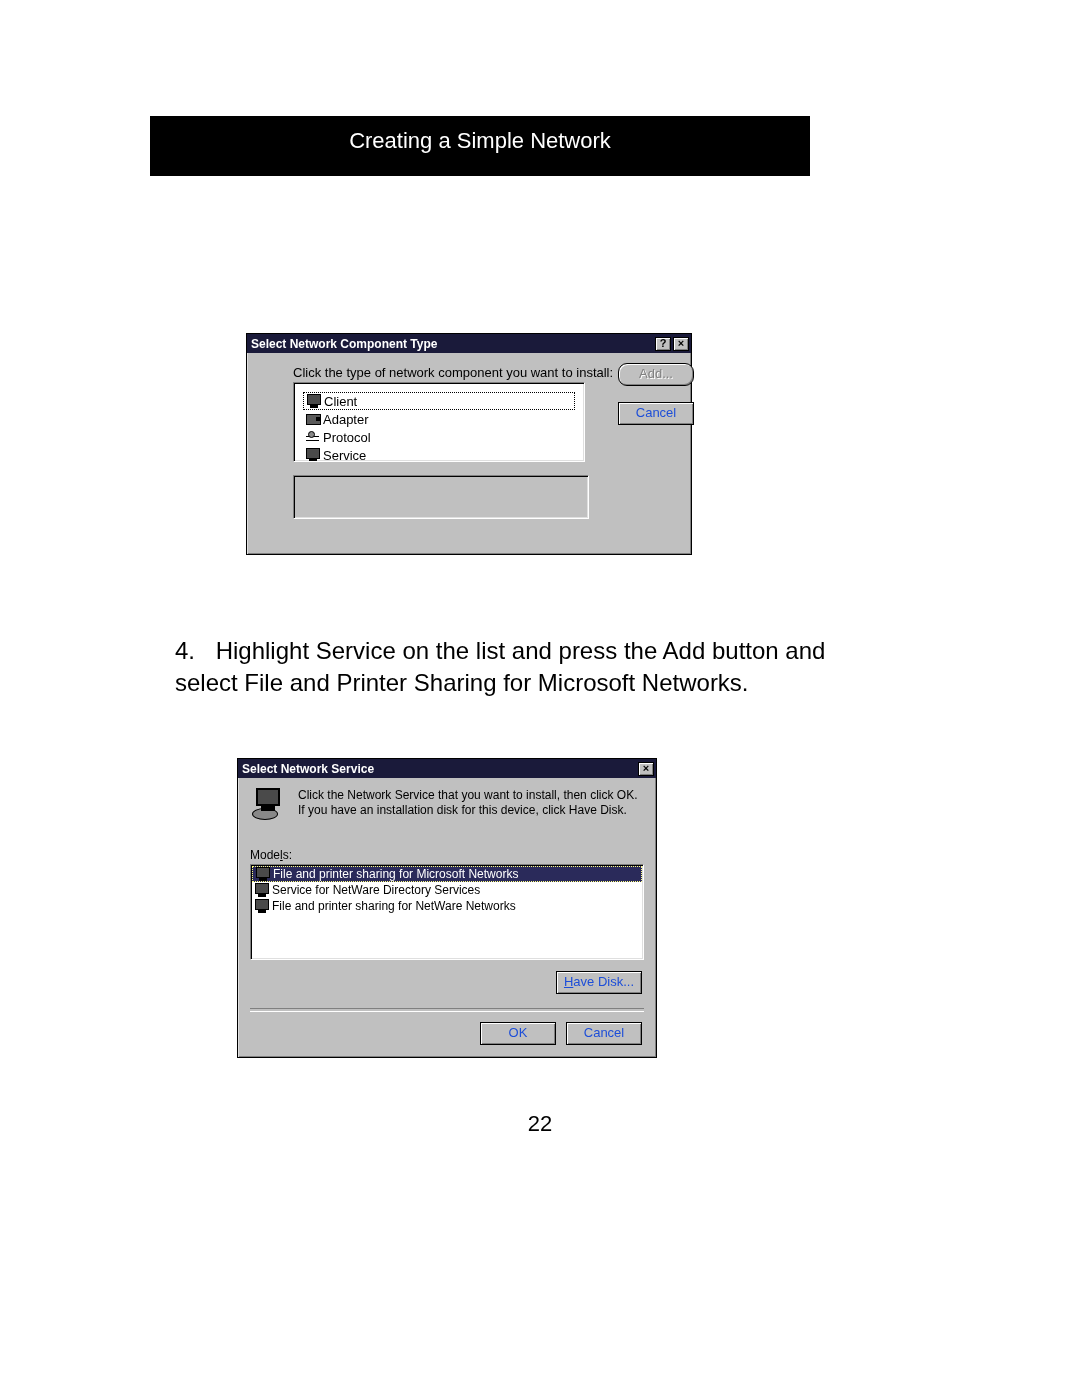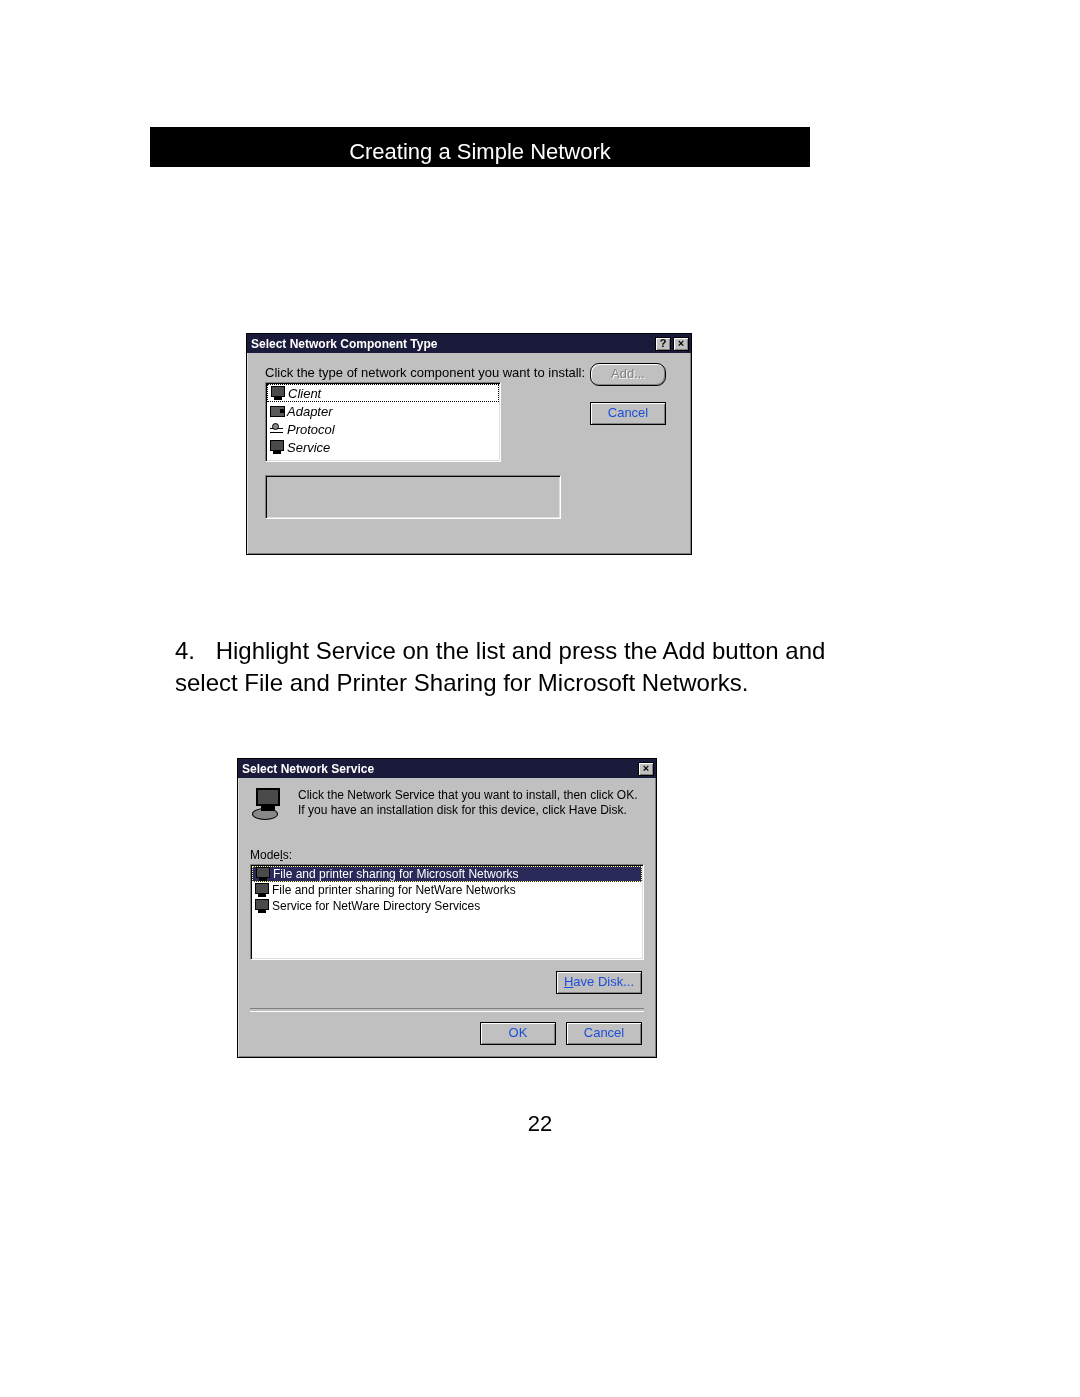--- a/index.html
+++ b/index.html
@@ -13,23 +13,23 @@
   }
   .page {
     width: 1080px;
     height: 1397px;
     position: relative;
     box-sizing: border-box;
   }
   .header-bar {
     position: absolute;
     left: 150px;
-    top: 127px;
+    top: 116px;
     width: 660px;
-    height: 40px;
+    height: 60px;
     background: #000;
     color: #fff;
     text-align: center;
     font-size: 22px;
     line-height: 50px;
     font-family: Arial, Helvetica, sans-serif;
   }
   .step {
     position: absolute;
     left: 175px;
@@ -82,34 +82,34 @@
     text-align: center;
     color: #000;
     box-sizing: border-box;
     padding: 0;
   }
   .dlg1-body {
     position: relative;
     padding: 12px 12px 10px 18px;
     font-family: "MS Sans Serif", Tahoma, sans-serif;
     font-size: 13px;
+    margin-left: 28px;
   }
   .dlg1-label { margin-bottom: 2px; }
   .listbox-sunken {
-    width: 236px;
+    width: 292px;
     height: 80px;
     background: #fff;
     border: 1px solid #808080;
     border-right-color: #fff;
     border-bottom-color: #fff;
     box-shadow: inset 1px 1px 0 #000, inset -1px -1px 0 #dfdfdf;
     box-sizing: border-box;
-    padding: 1px;
+    padding: 9px;
     overflow: hidden;
-    font-style: italic;
   }
   .list-item {
     display: flex;
     align-items: center;
     height: 18px;
     font-size: 13px;
     color: #000;
     padding-left: 2px;
   }
   .list-item.selected {
@@ -390,25 +390,25 @@
         <span>Mode</span><span class="ul">l</span><span>s:</span>
       </div>
 
       <div class="models-list">
         <div class="list-item hl">
           <span class="iconbox icon-monitor"></span>
           <span>File and printer sharing for Microsoft Networks</span>
         </div>
         <div class="list-item">
           <span class="iconbox icon-monitor"></span>
-          <span>File and printer sharing for NetWare Networks</span>
+          <span>Service for NetWare Directory Services</span>
         </div>
         <div class="list-item">
           <span class="iconbox icon-monitor"></span>
-          <span>Service for NetWare Directory Services</span>
+          <span>File and printer sharing for NetWare Networks</span>
         </div>
       </div>
 
       <div class="win-btn btn-havedisk">
         <span style="text-decoration:underline">H</span><span>ave Disk...</span>
       </div>
 
       <div class="hr"></div>
 
       <div class="win-btn btn-ok">OK</div>

